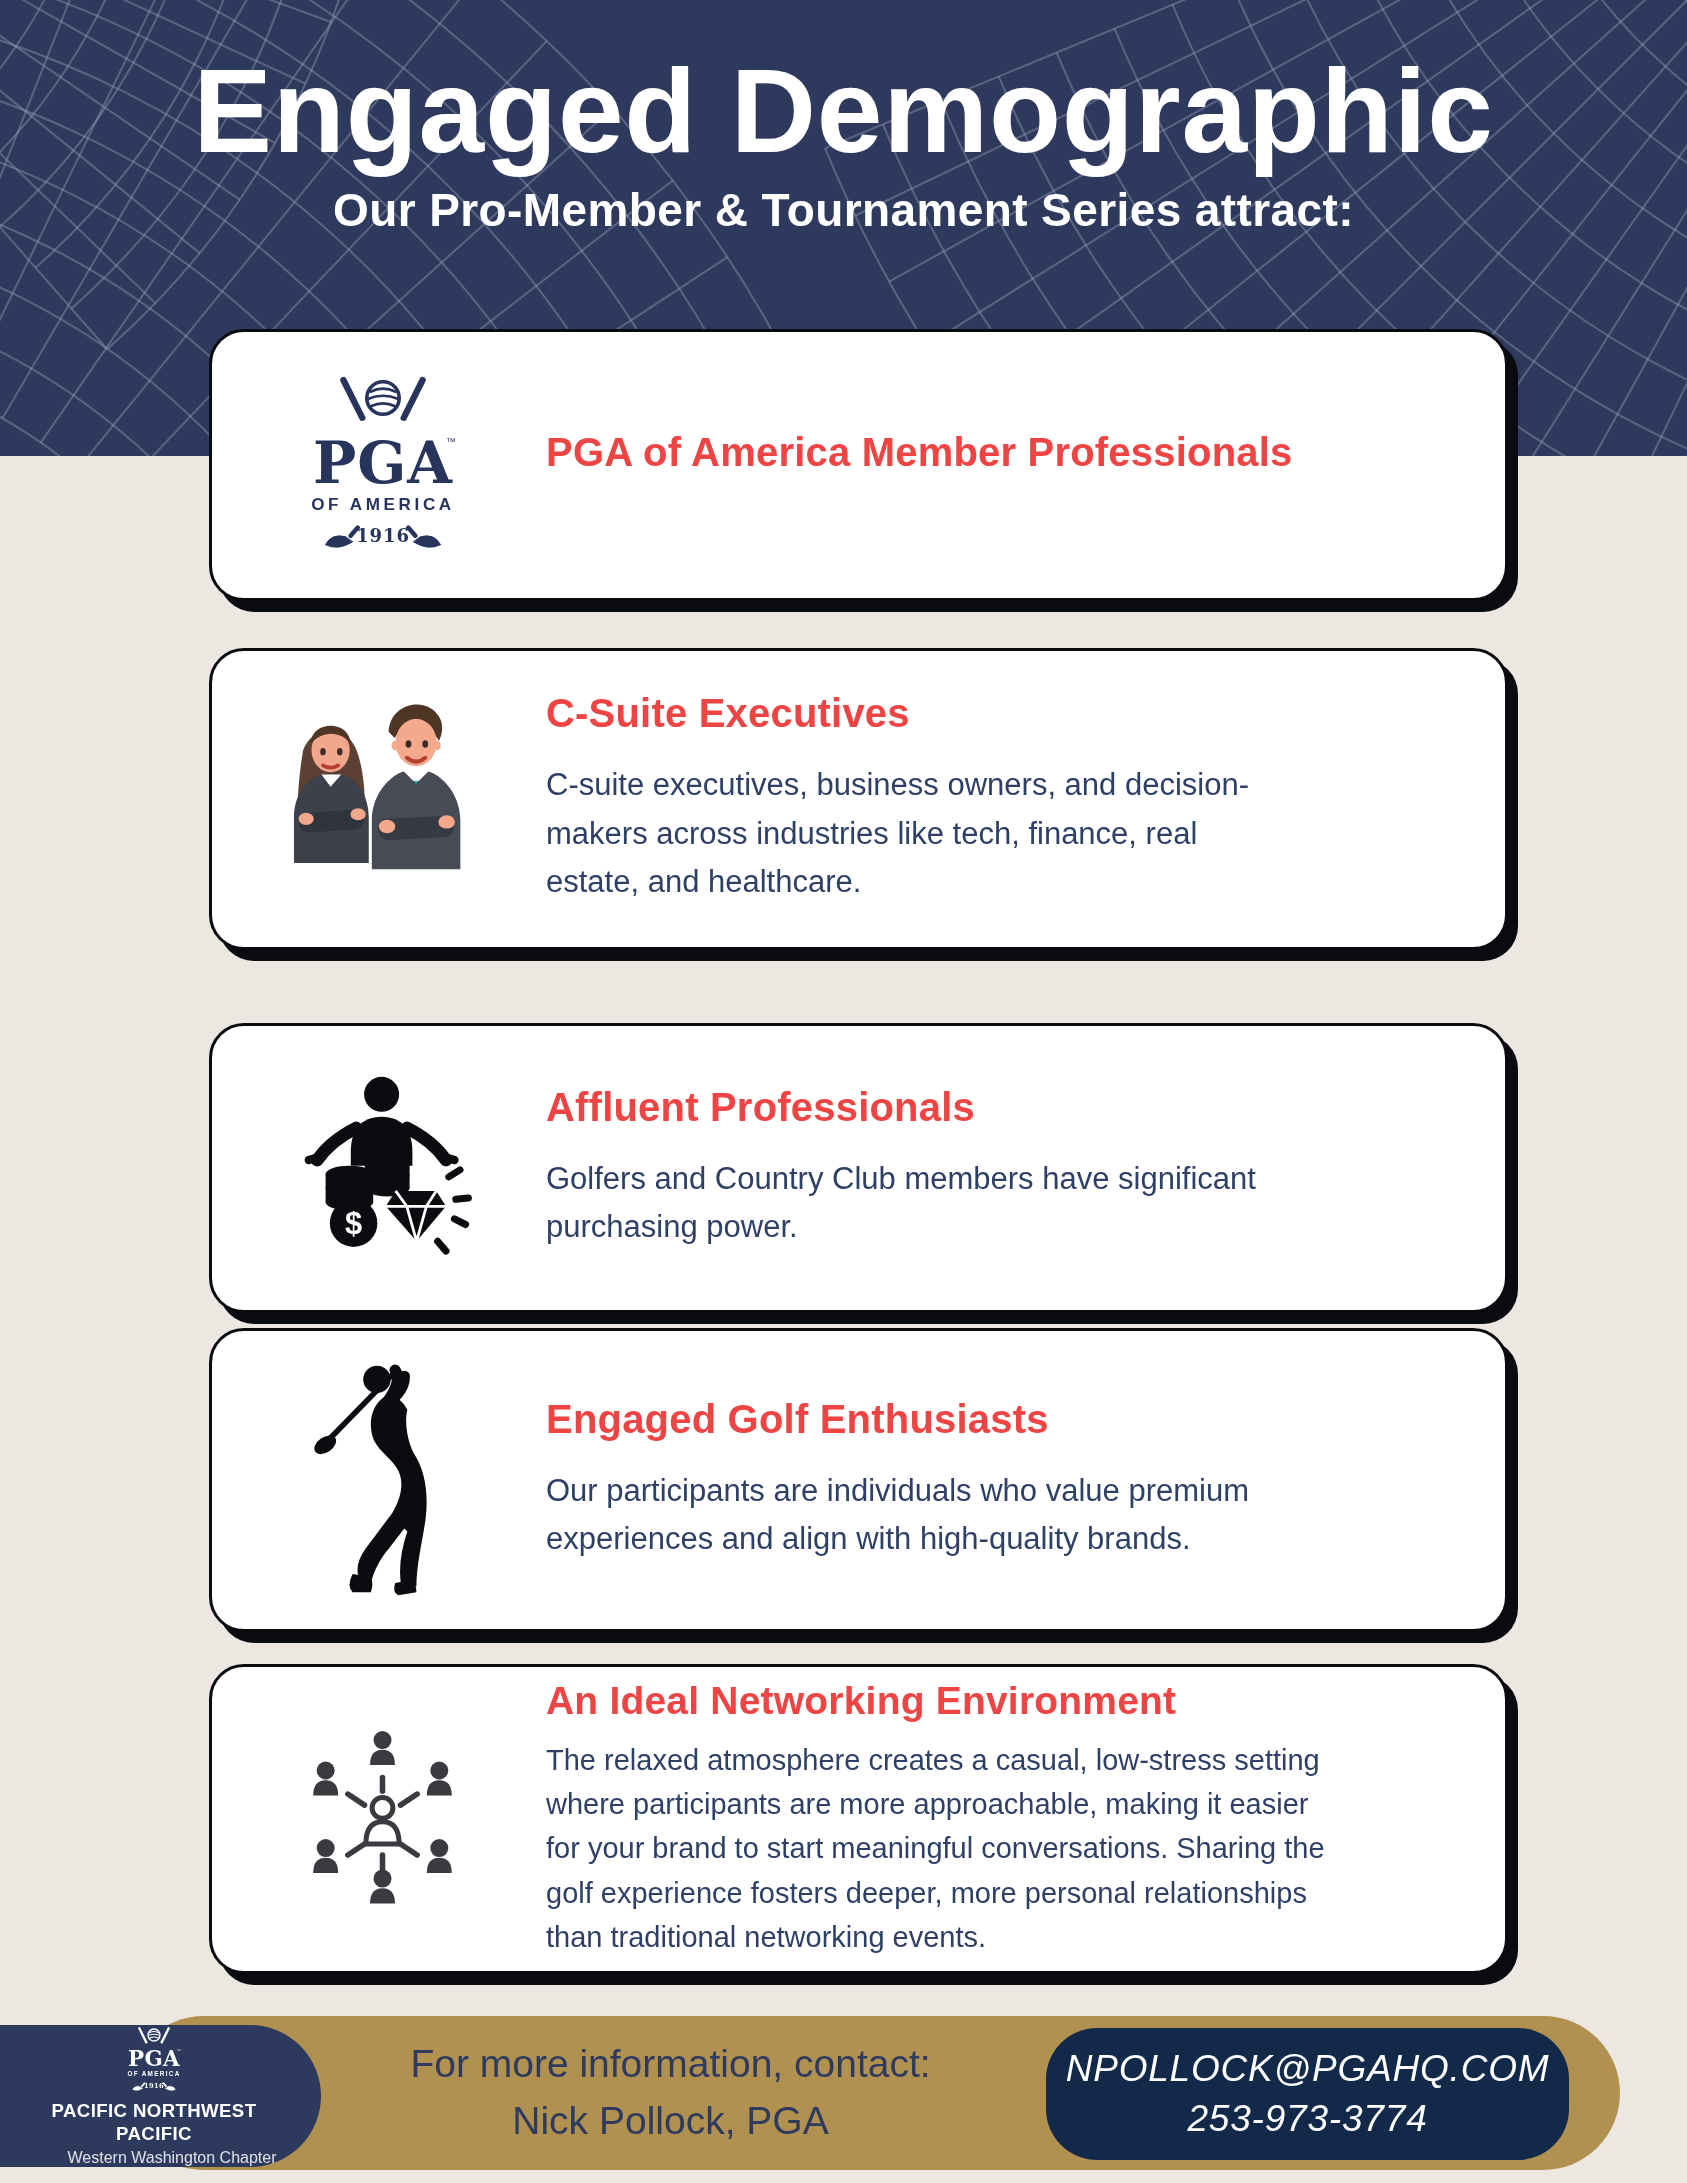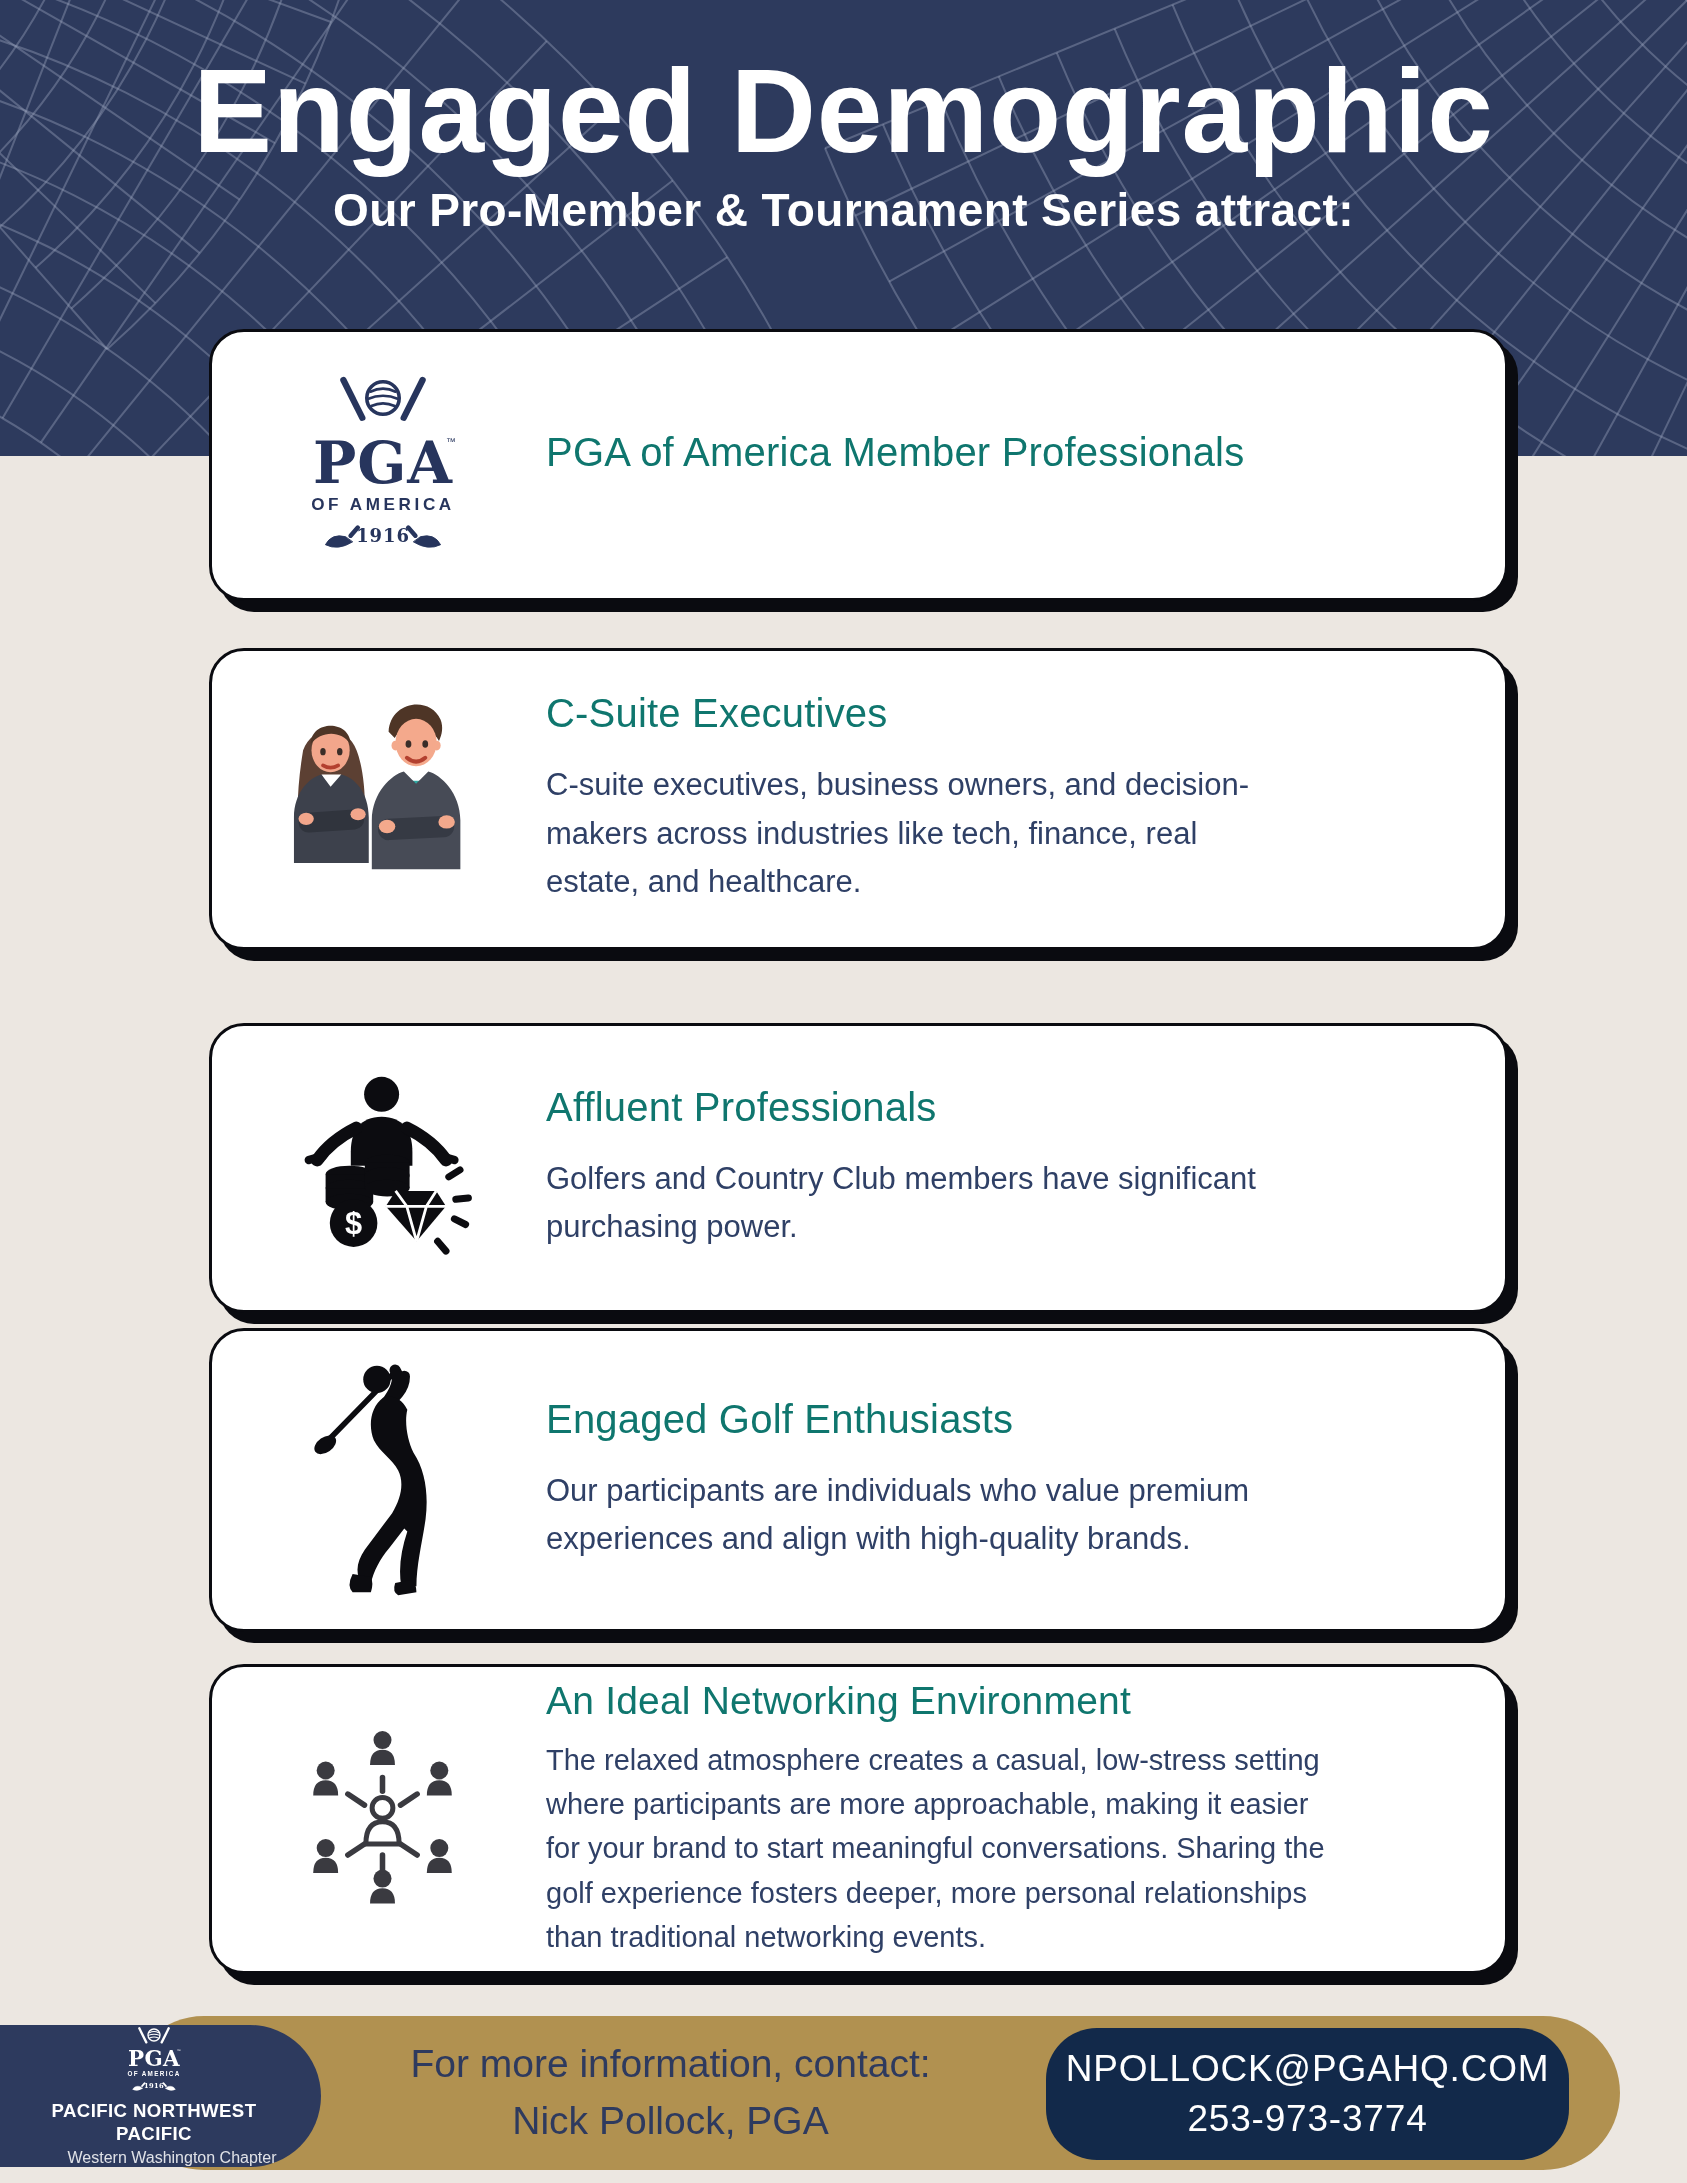--- a/index.html
+++ b/index.html
@@ -14,21 +14,21 @@
   .hero h1{position:relative;margin:54px 0 0;font-size:118px;line-height:.98;font-weight:700;
            letter-spacing:0.8px;}
   .hero .subtitle{position:relative;margin-top:13.5px;font-size:46px;font-weight:700;letter-spacing:0.4px;}
 
   
   .card{position:absolute;left:209px;width:1299px;box-sizing:border-box;background:#ffffff;
         border:3.4px solid #0a0b10;border-radius:35px;box-shadow:10px 11px 0 #0a0b10;
         display:flex;align-items:center;padding:0 44px;}
   .icon-box{flex:0 0 253px;display:flex;justify-content:center;align-items:center;}
   .txt{flex:1;padding-left:37px;}
-  .card h2{margin:0 0 25px;font-size:40px;font-weight:400;color:#0f766e;letter-spacing:0.2px;}
+  .card h2{margin:0 0 25px;font-size:40px;font-weight:700;color:#ef4444;letter-spacing:0.2px;}
   .card p{margin:0;font-size:31px;line-height:1.56;color:#2f4066;white-space:pre-line;}
   .card-1{top:329px;height:272px;}
   .card-2{top:648px;height:302px;}
   .card-3{top:1023px;height:290px;}
   .card-4{top:1328px;height:304px;}
   .card-5{top:1664px;height:310px;}
   .card-5 h2{font-size:39px;margin-bottom:15px;}
   .card-5 p{font-size:29px;line-height:1.52;}
 
   
@@ -46,21 +46,21 @@
   .contact-prompt{position:absolute;left:312px;top:2016px;width:717px;height:154px;
             display:flex;flex-direction:column;justify-content:center;gap:8.4px;text-align:center;
             color:#2e3a5e;font-size:39px;line-height:1.25;}
   .section-badge{position:absolute;left:-47px;top:2025px;width:368px;height:142px;background:#2d3a5e;
             border-radius:0 73px 73px 0;color:#ffffff;display:flex;flex-direction:column;
             align-items:center;justify-content:center;text-align:center;padding-left:34px;box-sizing:border-box;}
   .section-name{margin-top:4px;font-size:18.6px;font-weight:700;letter-spacing:0.4px;line-height:1.25;}
   .section-chapter{margin-top:3.4px;font-size:16px;font-weight:400;opacity:.85;margin-left:36px;}
   .contact-box{position:absolute;left:1046px;top:2028px;width:523px;height:132px;background:#12294a;
             border-radius:51px;color:#ffffff;display:flex;flex-direction:column;justify-content:center;
-            gap:5px;text-align:center;font-size:37px;letter-spacing:0.8px;line-height:1.2;}
+            gap:5px;text-align:center;font-size:37px;letter-spacing:0.8px;line-height:1.2;font-style:italic;}
 
   
   .ink{fill:#0c0c10;}
 </style>
 </head>
 <body>
 
 <div class="page">
 
   <header class="hero">

